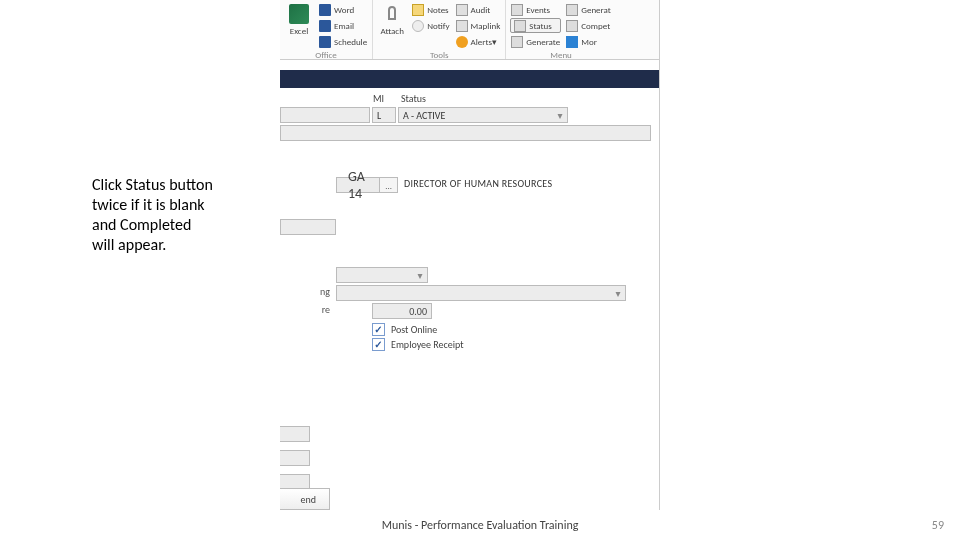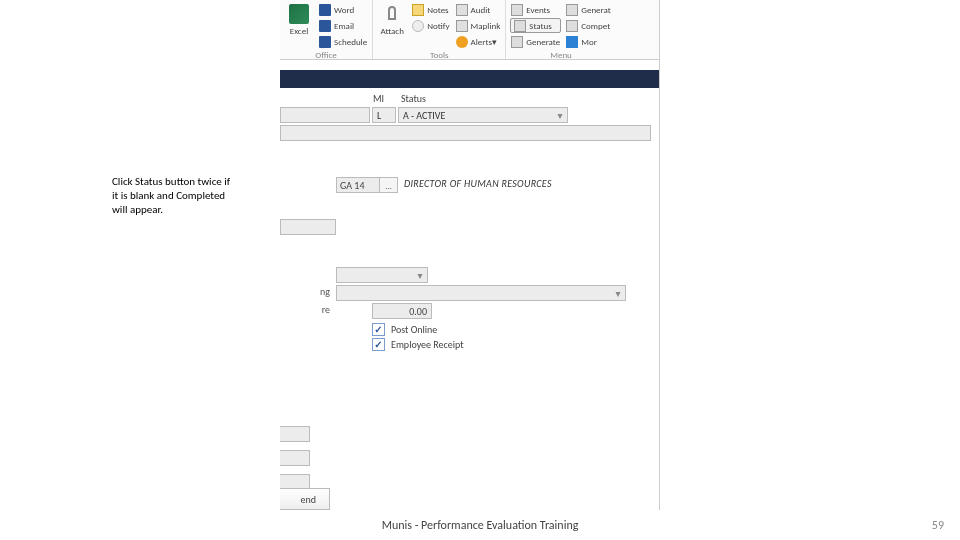--- a/index.html
+++ b/index.html
@@ -115,23 +115,23 @@
   }
   .dd .val { flex:1; padding: 0 4px; color:#333; }
   .dd .arrow {
     width: 14px; height: 100%;
     display: flex; align-items: center; justify-content: center;
     color: #888;
   }
   .lookup {
     display:flex; align-items:center; gap:0;
   }
-  .lookup .tf { width: 44px; height:16px; background:#ececec; border:1px solid #bbb; font-size:10px; padding:0 3px; display:flex; align-items:center;}
+  .lookup .tf { width: 44px; height:16px; background:#ececec; border:1px solid #bbb; font-size:14px; padding:0 11px; display:flex; align-items:center;}
   .lookup .btn { width:18px; height:16px; border:1px solid #bbb; border-left:0; background:#f5f5f5; display:flex; align-items:center; justify-content:center; font-size:9px; color:#555;}
-  .desc { margin-left: 6px; font-size: 10px; color: #333; letter-spacing: .3px; font-style: italic;}
+  .desc { margin-left: 6px; font-size: 10px; color: #333; letter-spacing: .3px;}
   .lab-trunc {
     width: 56px;
     text-align: right;
     color: #555;
     font-size: 10px;
     padding-right: 6px;
   }
   .num {
     width: 60px; height:16px; background:#ececec; border:1px solid #bbb;
     font-size:10px; text-align:right; padding:0 4px; display:flex; align-items:center; justify-content:flex-end;
@@ -145,25 +145,25 @@
   .stubs { position:absolute; left:0; bottom:20px; width:30px;}
   .stub { height:16px; margin-top:8px; background:#ececec; border:1px solid #bbb; border-left:0;}
   .endbtn {
     position:absolute; left:0; bottom:0; height:22px; width:50px;
     border:1px solid #bbb; border-left:0; background:linear-gradient(#fff,#eee);
     font-size:10px; color:#444; display:flex; align-items:center; justify-content:flex-end; padding-right:13px;
   }
   
   .callout {
     position: absolute;
-    left: 112px;
+    left: 92px;
     top: 175px;
     width: 125px;
     font-family: Calibri, Arial, sans-serif;
-    font-size: 11px;
+    font-size: 16px;
     line-height: 1.25;
     color: #000;
   }
   
   .footer-title {
     position: absolute;
     left: 50%;
     bottom: 8px;
     transform: translateX(-50%);
     font-size: 12px;

